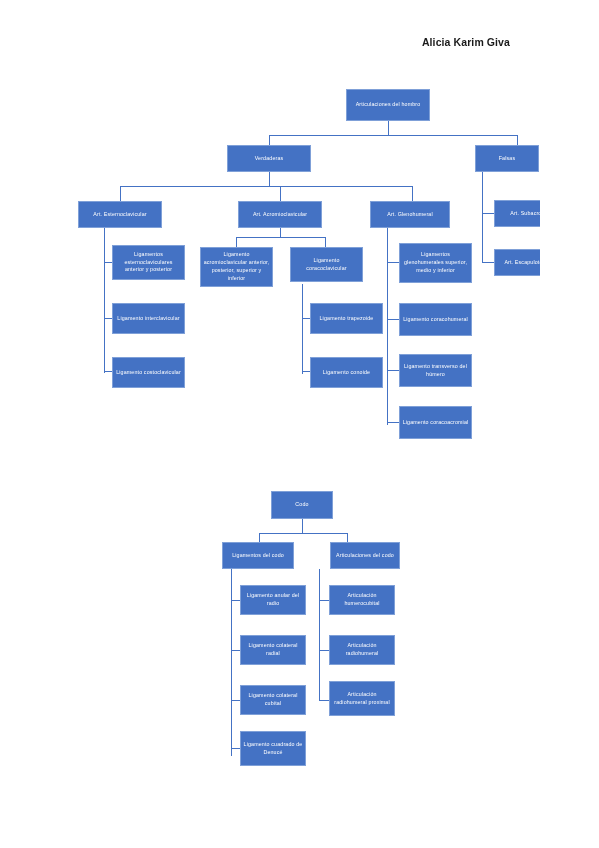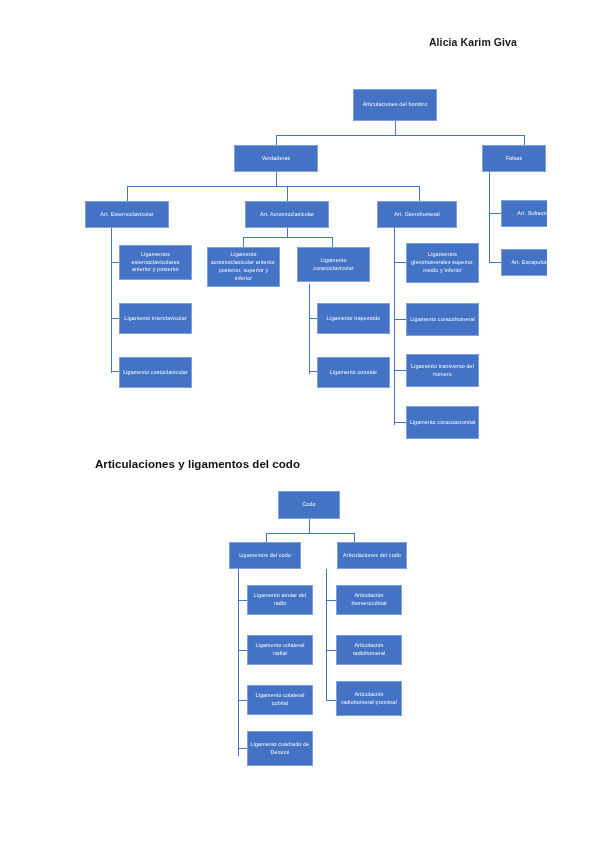--- a/index.html
+++ b/index.html
@@ -10,21 +10,20 @@
   body {
     font-family: "Liberation Sans", sans-serif;
     color: #000000;
   }
   #page {
     position: relative;
     width: 540px;
     height: 848px;
     background: #ffffff;
     overflow: hidden;
-    margin-left: 7px;
   }
   .author {
     position: absolute;
     right: 30px;
     top: 36px;
     font-size: 10.5px;
     font-weight: bold;
     letter-spacing: 0.1px;
     color: #1a1a1a;
     white-space: nowrap;
@@ -184,21 +183,20 @@
 
     <div class="node" style="left:399px; top:354px; width:73px; height:33px;">
         <span>Ligamento transverso del húmero</span>
       </div>
 
     <div class="node" style="left:399px; top:406px; width:73px; height:33px;">
         <span>Ligamento coracoacromial</span>
       </div>
   </div>
 
-  <div class="section-title" id="title-elbow">Articulaciones y ligamentos del codo</div>
 
   <div class="diagram">
 
     <div class="conn v" style="left:302px; top:519px; height:14px;"></div>
     <div class="conn h" style="left:259px; top:533px; width:88px;"></div>
     <div class="conn v" style="left:259px; top:533px; height:9px;"></div>
     <div class="conn v" style="left:347px; top:533px; height:9px;"></div>
 
     <div class="conn v" style="left:231px; top:569px; height:187px;"></div>
     <div class="conn h" style="left:231px; top:600px; width:9px;"></div>

